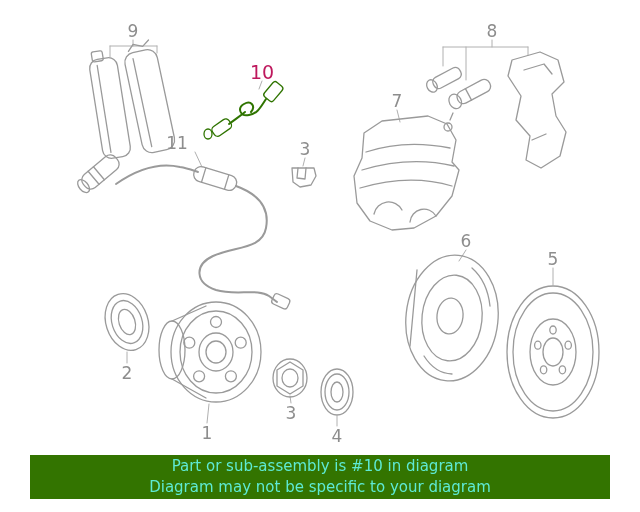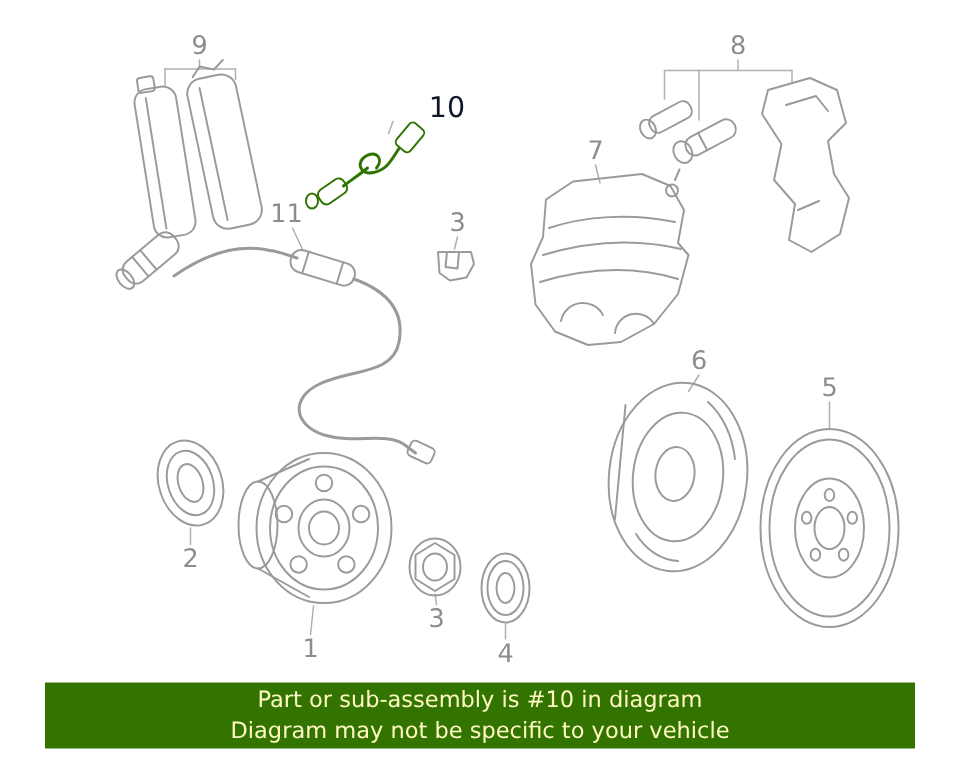--- a/index.html
+++ b/index.html
@@ -1,23 +1,23 @@
 <!DOCTYPE html>
 <html><head>
 <meta charset="utf-8">
 <style>
   html,body{margin:0;padding:0;background:#ffffff;}
   .stage{position:relative;width:640px;height:512px;background:#ffffff;
          font-family:"DejaVu Sans",sans-serif;overflow:hidden;}
   .art{position:absolute;left:0;top:0;}
   .callout{position:absolute;transform:translate(-50%,-50%);
            font-size:17px;color:#8d8d8d;user-select:none;white-space:nowrap;}
-  .callout.hl{color:#0f172a;font-size:19px;margin-left:36px;}
+  .callout.hl{color:#be185d;font-size:19px;}
   .banner{position:absolute;left:30px;top:455px;width:580px;height:44px;
-          background:#337400;color:#fef9c3;display:flex;flex-direction:column;
+          background:#337400;color:#5eead4;display:flex;flex-direction:column;
           align-items:center;justify-content:center;line-height:1.4;}
   .banner div{font-size:15px;}
 </style>
 </head>
 <body>
 
 <div class="stage">
 
   <svg class="art" width="640" height="512" viewBox="0 0 640 512">
     <g stroke="#9a9a9a" fill="none" stroke-width="1.3" stroke-linejoin="round" stroke-linecap="round">
@@ -181,21 +181,21 @@
   <div class="callout" style="left:207px;top:433px">1</div>
   <div class="callout" style="left:127px;top:373px">2</div>
   <div class="callout" style="left:291px;top:413px">3</div>
   <div class="callout" style="left:337px;top:436px">4</div>
   <div class="callout" style="left:553px;top:259px">5</div>
   <div class="callout" style="left:466px;top:241px">6</div>
   <div class="callout" style="left:397px;top:101px">7</div>
   <div class="callout" style="left:492px;top:31px">8</div>
   <div class="callout" style="left:133px;top:31px">9</div>
   <div class="callout hl" style="left:262px;top:72px">10</div>
-  <div class="callout" style="left:191px;top:143px">11</div>
+  <div class="callout" style="left:177px;top:143px">11</div>
   <div class="callout" style="left:305px;top:149px">3</div>
 
   <div class="banner">
     <div>Part or sub-assembly is #10 in diagram</div>
-    <div>Diagram may not be specific to your vehicle</div>
+    <div>Diagram may not be specific to your diagram</div>
   </div>
 
 </div>
 
 </body></html>

